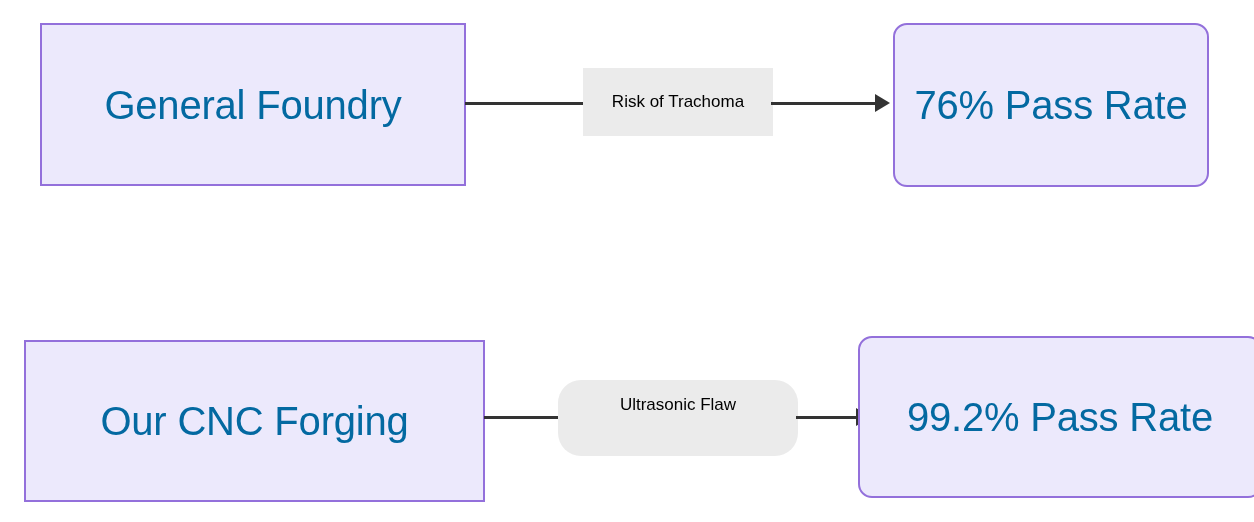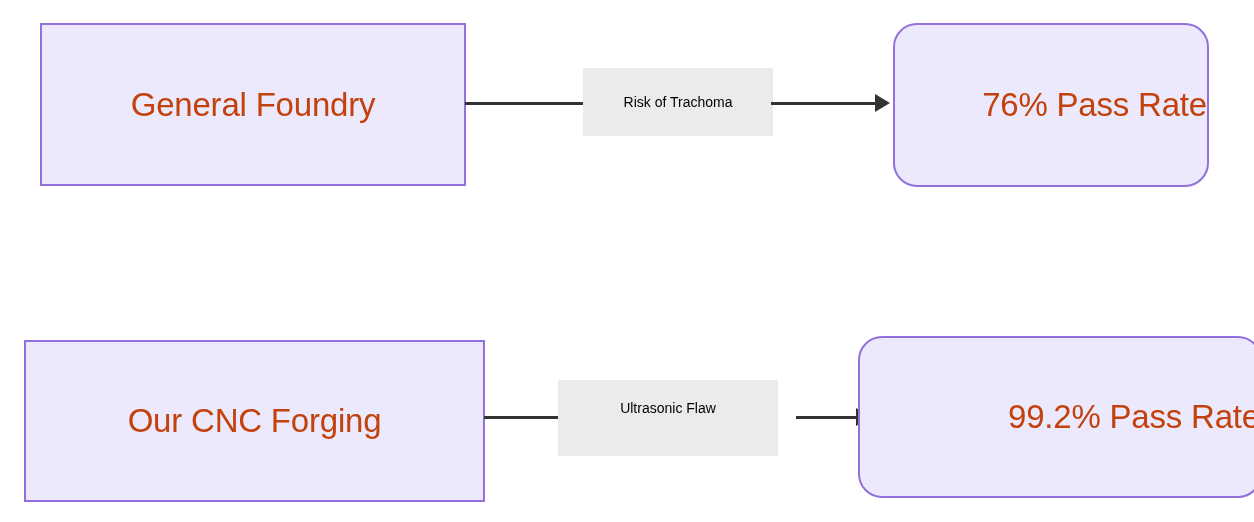--- a/index.html
+++ b/index.html
@@ -22,29 +22,28 @@
 
   
   .node {
     position: absolute;
     box-sizing: border-box;
     background: #ece9fc;
     border: 2px solid #9370db;
     display: flex;
     align-items: center;
     justify-content: center;
-    color: #c2410c;
-    font-size: 33px;
+    color: #0369a1;
+    font-size: 40px;
     line-height: 1.15;
     letter-spacing: -0.2px;
     white-space: nowrap;
   }
   .node.rounded {
-    border-radius: 24px;
-    justify-content: flex-end;
+    border-radius: 14px;
   }
 
   .node-n1 { left: 40px;  top: 23px;  width: 426px; height: 163px; }
   .node-n2 { left: 893px; top: 23px;  width: 316px; height: 164px; }
   .node-n3 { left: 24px;  top: 340px; width: 461px; height: 162px; }
   .node-n4 { left: 858px; top: 336px; width: 404px; height: 162px; }
 
   
   .edge-line {
     position: absolute;
@@ -65,31 +64,31 @@
     border-left: 15px solid #333333;
   }
   .arrow1 { left: 875px; top: 94px;  }
   .arrow2 { left: 856px; top: 408px; }
 
   
   .edge-label {
     position: absolute;
     background: #ebebeb;
     color: #000000;
-    font-size: 14px;
+    font-size: 17px;
     line-height: 1.45;
     text-align: center;
     display: flex;
     align-items: center;
     justify-content: center;
     box-sizing: border-box;
     padding: 4px 10px;
   }
   .label1 { left: 583px; top: 68px;  width: 190px; height: 68px; }
-  .label2 { left: 558px; top: 380px; width: 220px; height: 76px; }
+  .label2 { left: 558px; top: 380px; width: 240px; height: 76px; border-radius: 23px; }
   .edge-label span { display: block; width: 100%; }
 </style>
 </head>
 <body>
 
 <div id="diagram">
 
   <div class="node node-n1">
     <span>General Foundry</span>
   </div>

